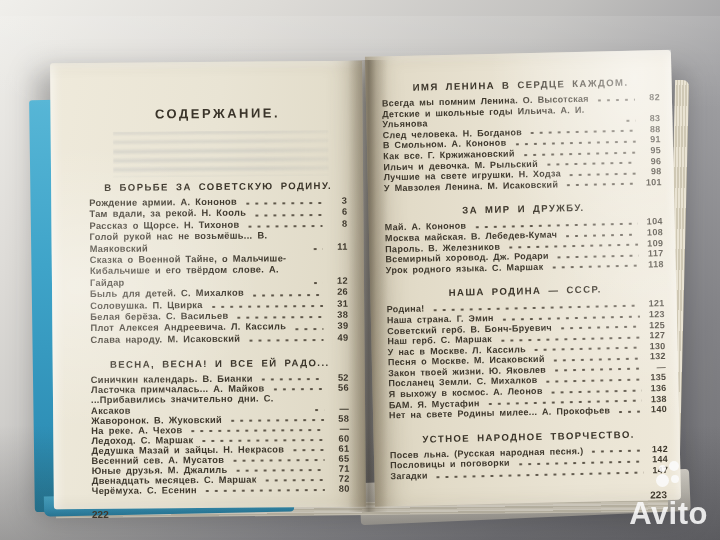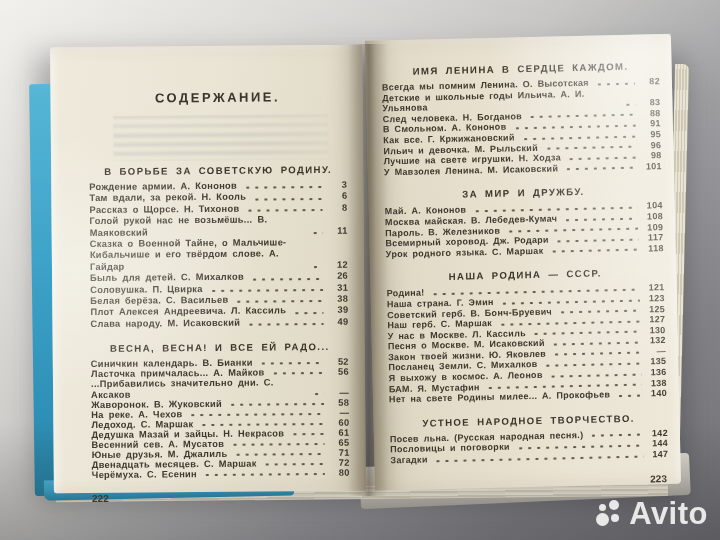--- a/index.html
+++ b/index.html
@@ -2,21 +2,21 @@
 <html><head>
 <meta charset="utf-8">
 <style>
   html,body{margin:0;padding:0;}
   body{
     width:720px;height:540px;overflow:hidden;
     font-family:"Liberation Sans",sans-serif;
     background:linear-gradient(135deg,#f0efeb 0%,#dddbd7 22%,#c2c1bf 45%,#9d9da0 65%,#838387 82%,#707074 100%);
     position:relative;
   }
-  .photo{position:absolute;inset:0;}
+  .photo{position:absolute;inset:0;margin-top:16px;}
   .photo::after{content:"";position:absolute;inset:0;pointer-events:none;
     background:linear-gradient(180deg,rgba(255,255,255,0.10) 0%,rgba(0,0,0,0) 18%,rgba(0,0,0,0) 78%,rgba(30,30,34,0.25) 100%);}
   
   .book{position:absolute;left:30px;top:40px;width:660px;height:465px;}
   .book-shadow{position:absolute;left:6px;top:14px;width:650px;height:448px;background:rgba(20,20,22,0.30);filter:blur(14px);border-radius:10px;}
   .cover-left{position:absolute;left:2px;top:44px;width:26px;height:412px;
     background:linear-gradient(180deg,#57b6d6 0%,#3fa4c9 40%,#2f90b7 80%,#26809f 100%);
     transform:rotate(-0.8deg);border-radius:3px 0 0 4px;}
   .cover-bottom{position:absolute;left:14px;top:438px;width:250px;height:20px;
     background:linear-gradient(180deg,#4db3d4 0%,#3aa0c6 60%,#2b89ad 100%);
@@ -60,21 +60,21 @@
   .page-left .sec-2 .row{line-height:10.1px;}
   .page-right .row{font-size:9px;line-height:10.6px;}
   .t{white-space:normal;}
   .dots{flex:1;min-width:12px;margin:0 5px 0 6px;align-self:flex-end;height:10px;
     background-image:radial-gradient(circle,rgba(62,54,42,0.85) 1.05px,rgba(0,0,0,0) 1.5px);
     background-size:9px 4px;background-repeat:repeat-x;background-position:left calc(100% - 2px);}
   .pnum{min-width:20px;text-align:right;}
   .folio{font-weight:bold;font-size:10px;margin-top:4px;}
   .folio-right{text-align:right;padding-right:2px;}
   
-  .watermark{position:absolute;right:12px;bottom:8px;display:flex;align-items:center;gap:7px;z-index:20;}
+  .watermark{position:absolute;right:12px;bottom:8px;display:flex;align-items:center;gap:7px;z-index:20;flex-direction:column;}
   .avito-logo{position:relative;width:26px;height:28px;}
   .avito-logo i{position:absolute;border-radius:50%;background:rgba(250,250,250,0.88);display:block;}
   .avito-logo .c1{width:7px;height:7px;left:3px;top:4px;}
   .avito-logo .c2{width:13px;height:13px;left:0px;top:13px;}
   .avito-logo .c3{width:10px;height:10px;left:13px;top:0px;}
   .avito-logo .c4{width:8px;height:8px;left:15px;top:14px;}
   .wm-text{font-weight:bold;font-size:31px;color:rgba(250,250,250,0.88);letter-spacing:0.5px;}
 </style>
 </head>
 <body>

